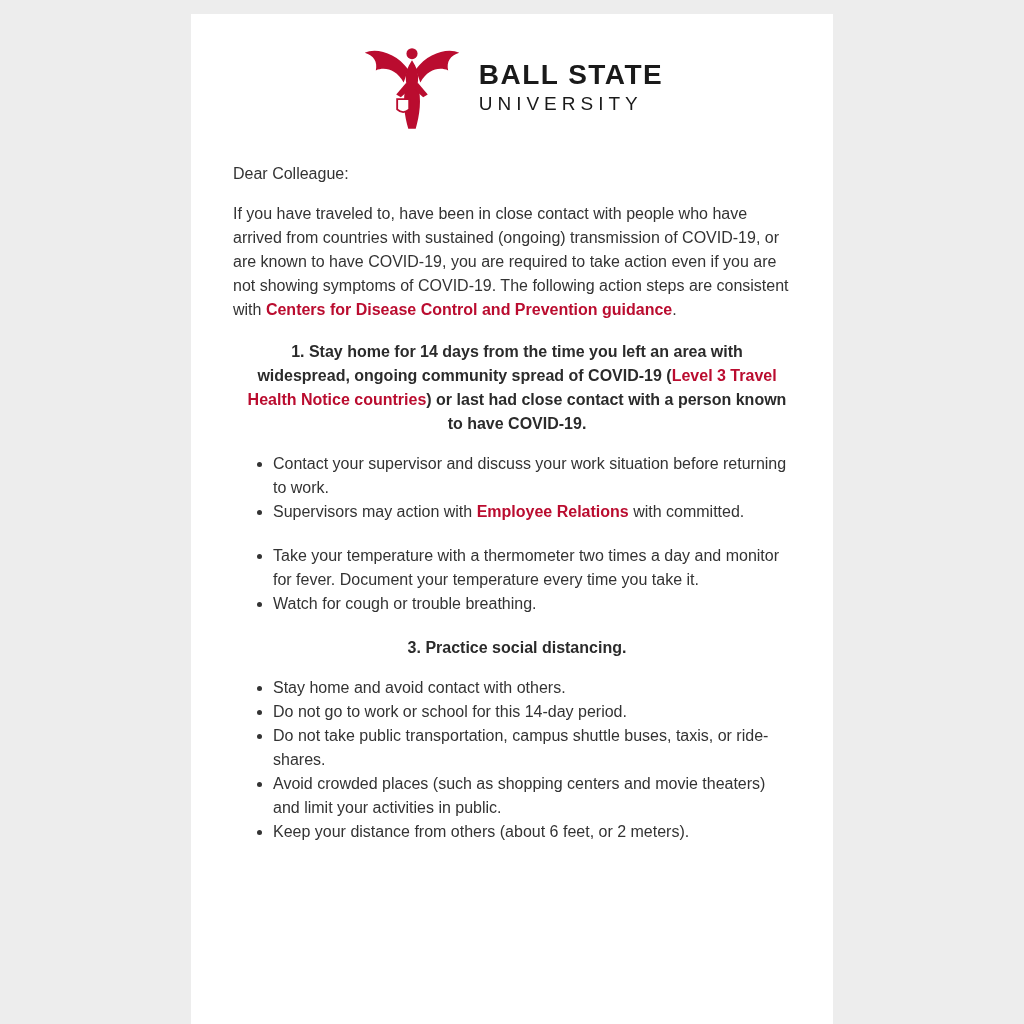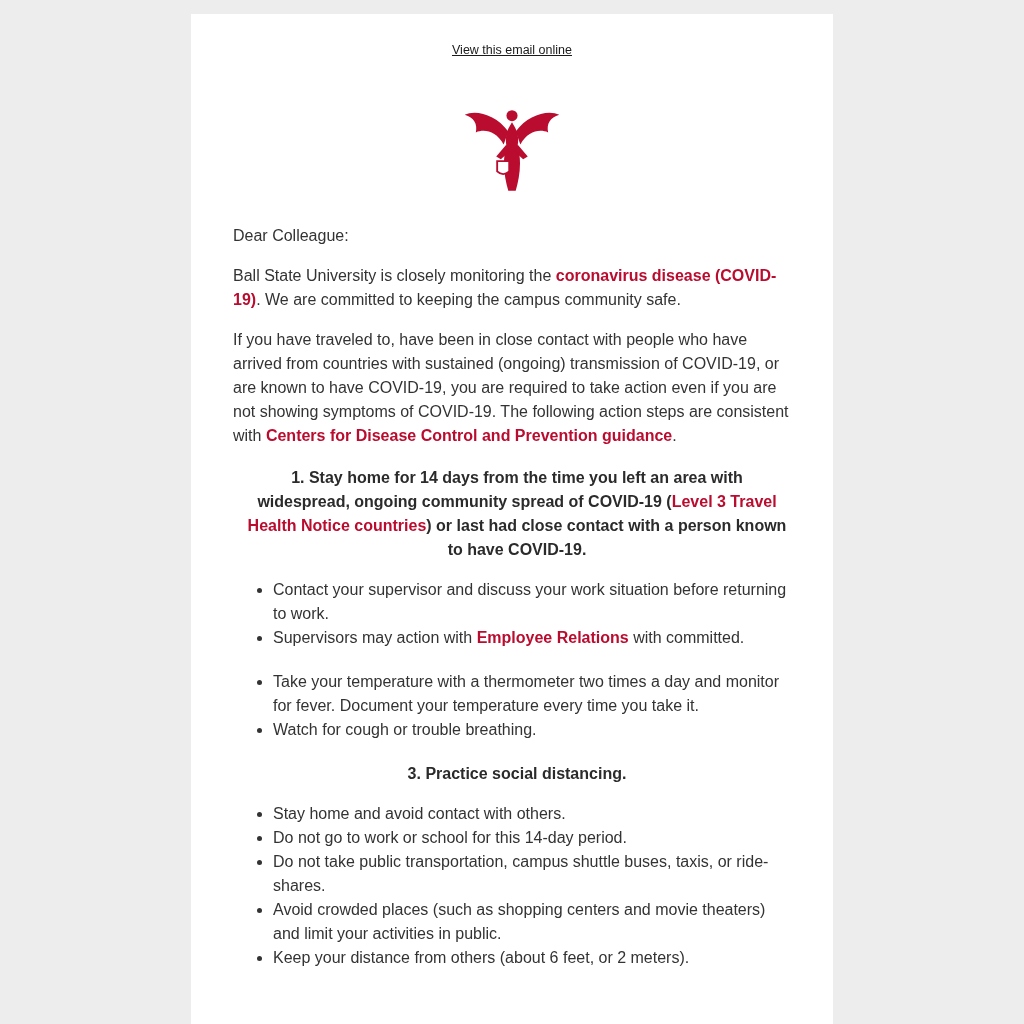--- a/index.html
+++ b/index.html
@@ -83,45 +83,45 @@
     padding-left: 40px;
   }
   li { line-height: 24px; }
 </style>
 </head>
 <body>
 
 <div class="page">
   <div class="email">
 
-    <div class="view-online">
-      <a>View this email online</a>
-    </div>
 
     <div class="logo">
       <span>
         <svg viewBox="0 0 110 100" width="102" height="96" xmlns="http://www.w3.org/2000/svg" aria-hidden="true">
           <g fill="#BA0C2F">
             <circle cx="55" cy="13" r="6"></circle>
             <path d="M51 30 C38 12 16 6 4 12 C14 15 18 22 16 31 C26 27 38 30 46 44 Z"></path>
             <path d="M59 30 C72 12 94 6 106 12 C96 15 92 22 94 31 C84 27 72 30 64 44 Z"></path>
             <path d="M55 20 C60 28 63 34 61 46 C66 62 63 80 59 94 L51 94 C47 80 44 62 49 46 C47 34 50 28 55 20 Z"></path>
             <path d="M49 44 L38 57 L43 60 L52 52 Z"></path>
             <path d="M61 44 L72 57 L67 60 L58 52 Z"></path>
           </g>
           <path d="M39 62 L52 62 L52 73 Q45.5 79 39 73 Z" fill="#ffffff" stroke="#BA0C2F" stroke-width="2"></path>
         </svg>
       </span>
+      <span class="brand">
+        <span class="brand-1">BALL STATE</span>
+        <span class="brand-2">UNIVERSITY</span>
+      </span>
     </div>
 
     <div class="content">
 
       <p>Dear Colleague:</p>
 
-      <p><span>Ball State University is closely monitoring the </span><a class="lnk">coronavirus disease (COVID-19)</a><span>. We are committed to keeping the campus community safe.</span></p>
 
       <p><span>If you have traveled to, have been in close contact with people who have arrived from countries with sustained (ongoing) transmission of COVID-19, or are known to have COVID-19, you are required to take action even if you are not showing symptoms of COVID-19. The following action steps are consistent with </span><a class="lnk">Centers for Disease Control and Prevention guidance</a><span>.</span></p>
 
       <div class="step"><span>1. Stay home for 14 days from the time you left an area with widespread, ongoing community spread of COVID-19 (</span><a class="lnk">Level 3 Travel Health Notice countries</a><span>) or last had close contact with a person known to have COVID-19.</span></div>
 
       <ul>
         <li>Contact your supervisor and discuss your work situation before returning to work.</li>
         <li><span>Supervisors may action with </span><a class="lnk">Employee Relations</a><span> with committed.</span></li>
       </ul>
 

